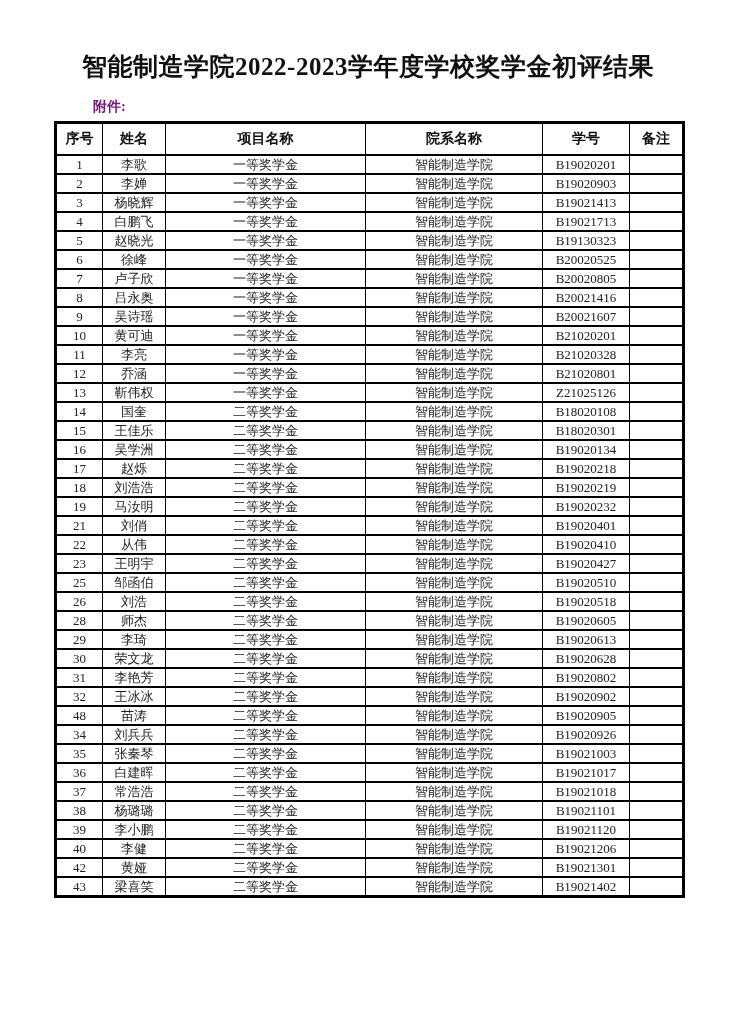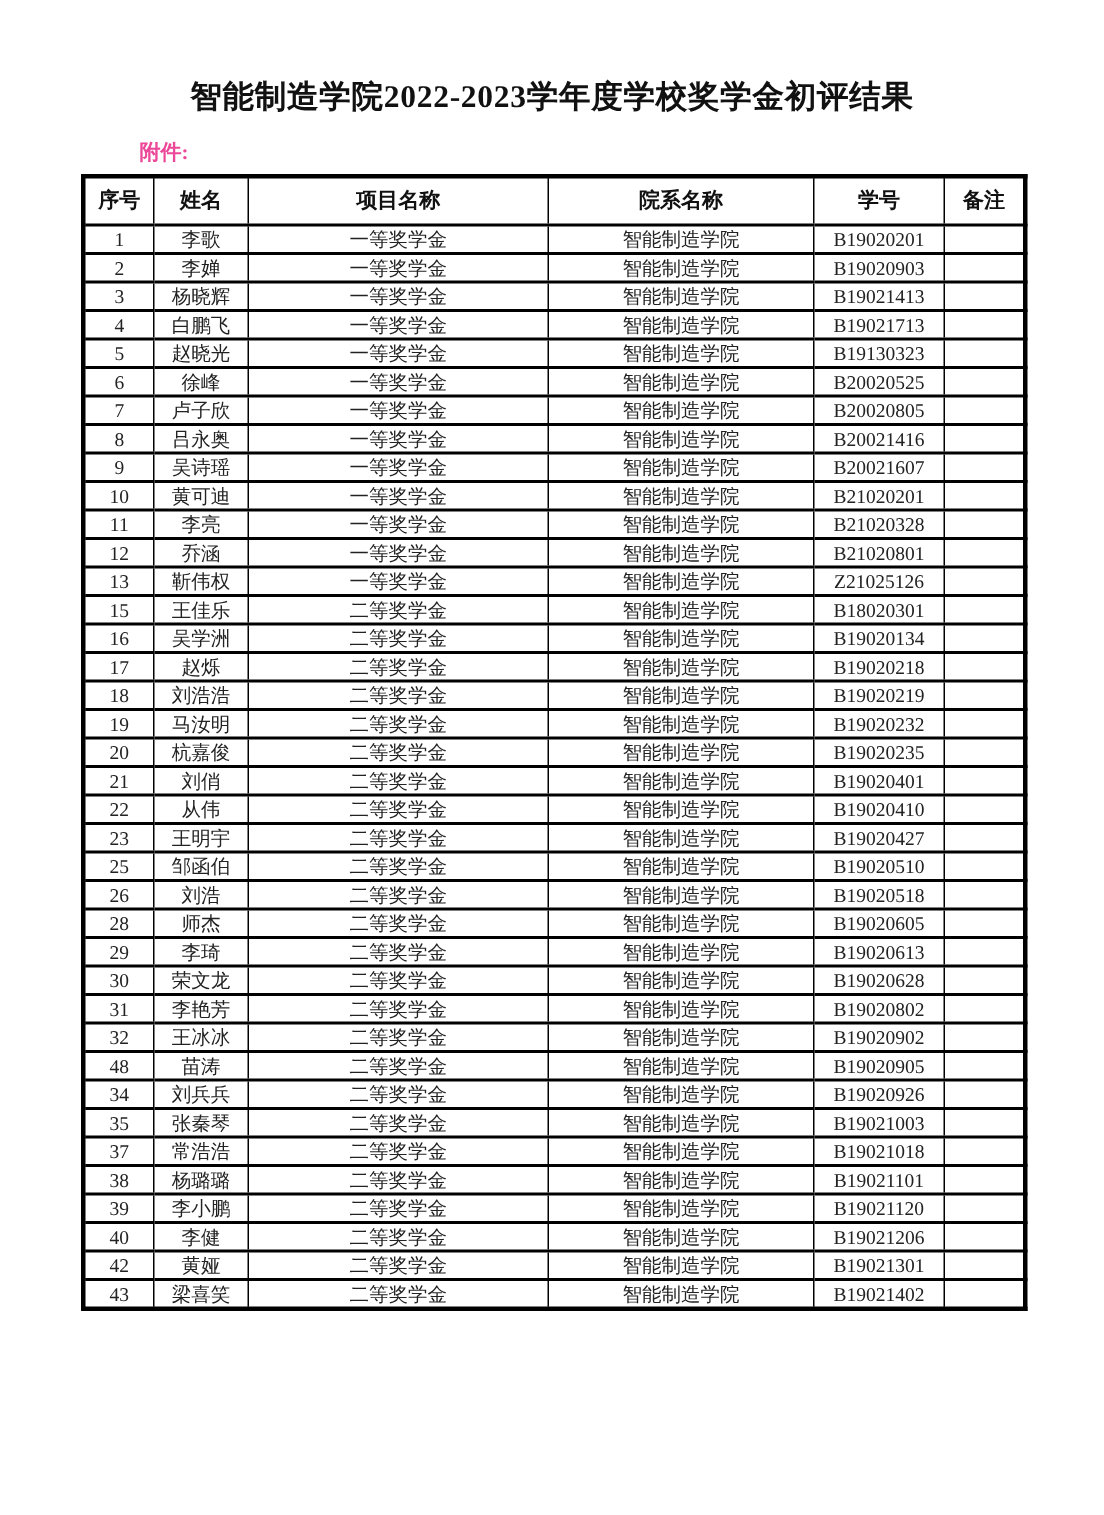--- a/index.html
+++ b/index.html
@@ -16,30 +16,30 @@
   }
   .page {
     position: relative;
     width: 736px;
     height: 1010px;
   }
   .doc-title {
     margin: 0;
     padding-top: 50px;
     text-align: center;
-    font-size: 21px;
+    font-size: 25px;
     font-weight: bold;
     letter-spacing: 0.5px;
     color: #111111;
   }
   .attachment-label {
     margin: 15px 0 5px 54px;
     font-size: 14px;
     font-weight: bold;
-    color: #ec4899;
+    color: #701a75;
     padding-left: 39px;
   }
   table.result-table {
     border-collapse: collapse;
     table-layout: fixed;
     margin-left: 54px;
     width: 628px;
     border: 3px solid #000000;
   }
   table.result-table th,
@@ -211,20 +211,28 @@
 
   <tr>
     <td>13</td>
     <td>靳伟权</td>
     <td>一等奖学金</td>
     <td>智能制造学院</td>
     <td>Z21025126</td>
     <td></td>
   </tr>
 
+  <tr>
+    <td>14</td>
+    <td>国奎</td>
+    <td>二等奖学金</td>
+    <td>智能制造学院</td>
+    <td>B18020108</td>
+    <td></td>
+  </tr>
 
   <tr>
     <td>15</td>
     <td>王佳乐</td>
     <td>二等奖学金</td>
     <td>智能制造学院</td>
     <td>B18020301</td>
     <td></td>
   </tr>
 
@@ -257,28 +265,20 @@
 
   <tr>
     <td>19</td>
     <td>马汝明</td>
     <td>二等奖学金</td>
     <td>智能制造学院</td>
     <td>B19020232</td>
     <td></td>
   </tr>
 
-  <tr>
-    <td>20</td>
-    <td>杭嘉俊</td>
-    <td>二等奖学金</td>
-    <td>智能制造学院</td>
-    <td>B19020235</td>
-    <td></td>
-  </tr>
 
   <tr>
     <td>21</td>
     <td>刘俏</td>
     <td>二等奖学金</td>
     <td>智能制造学院</td>
     <td>B19020401</td>
     <td></td>
   </tr>
 
@@ -385,20 +385,28 @@
 
   <tr>
     <td>35</td>
     <td>张秦琴</td>
     <td>二等奖学金</td>
     <td>智能制造学院</td>
     <td>B19021003</td>
     <td></td>
   </tr>
 
+  <tr>
+    <td>36</td>
+    <td>白建晖</td>
+    <td>二等奖学金</td>
+    <td>智能制造学院</td>
+    <td>B19021017</td>
+    <td></td>
+  </tr>
 
   <tr>
     <td>37</td>
     <td>常浩浩</td>
     <td>二等奖学金</td>
     <td>智能制造学院</td>
     <td>B19021018</td>
     <td></td>
   </tr>
 

